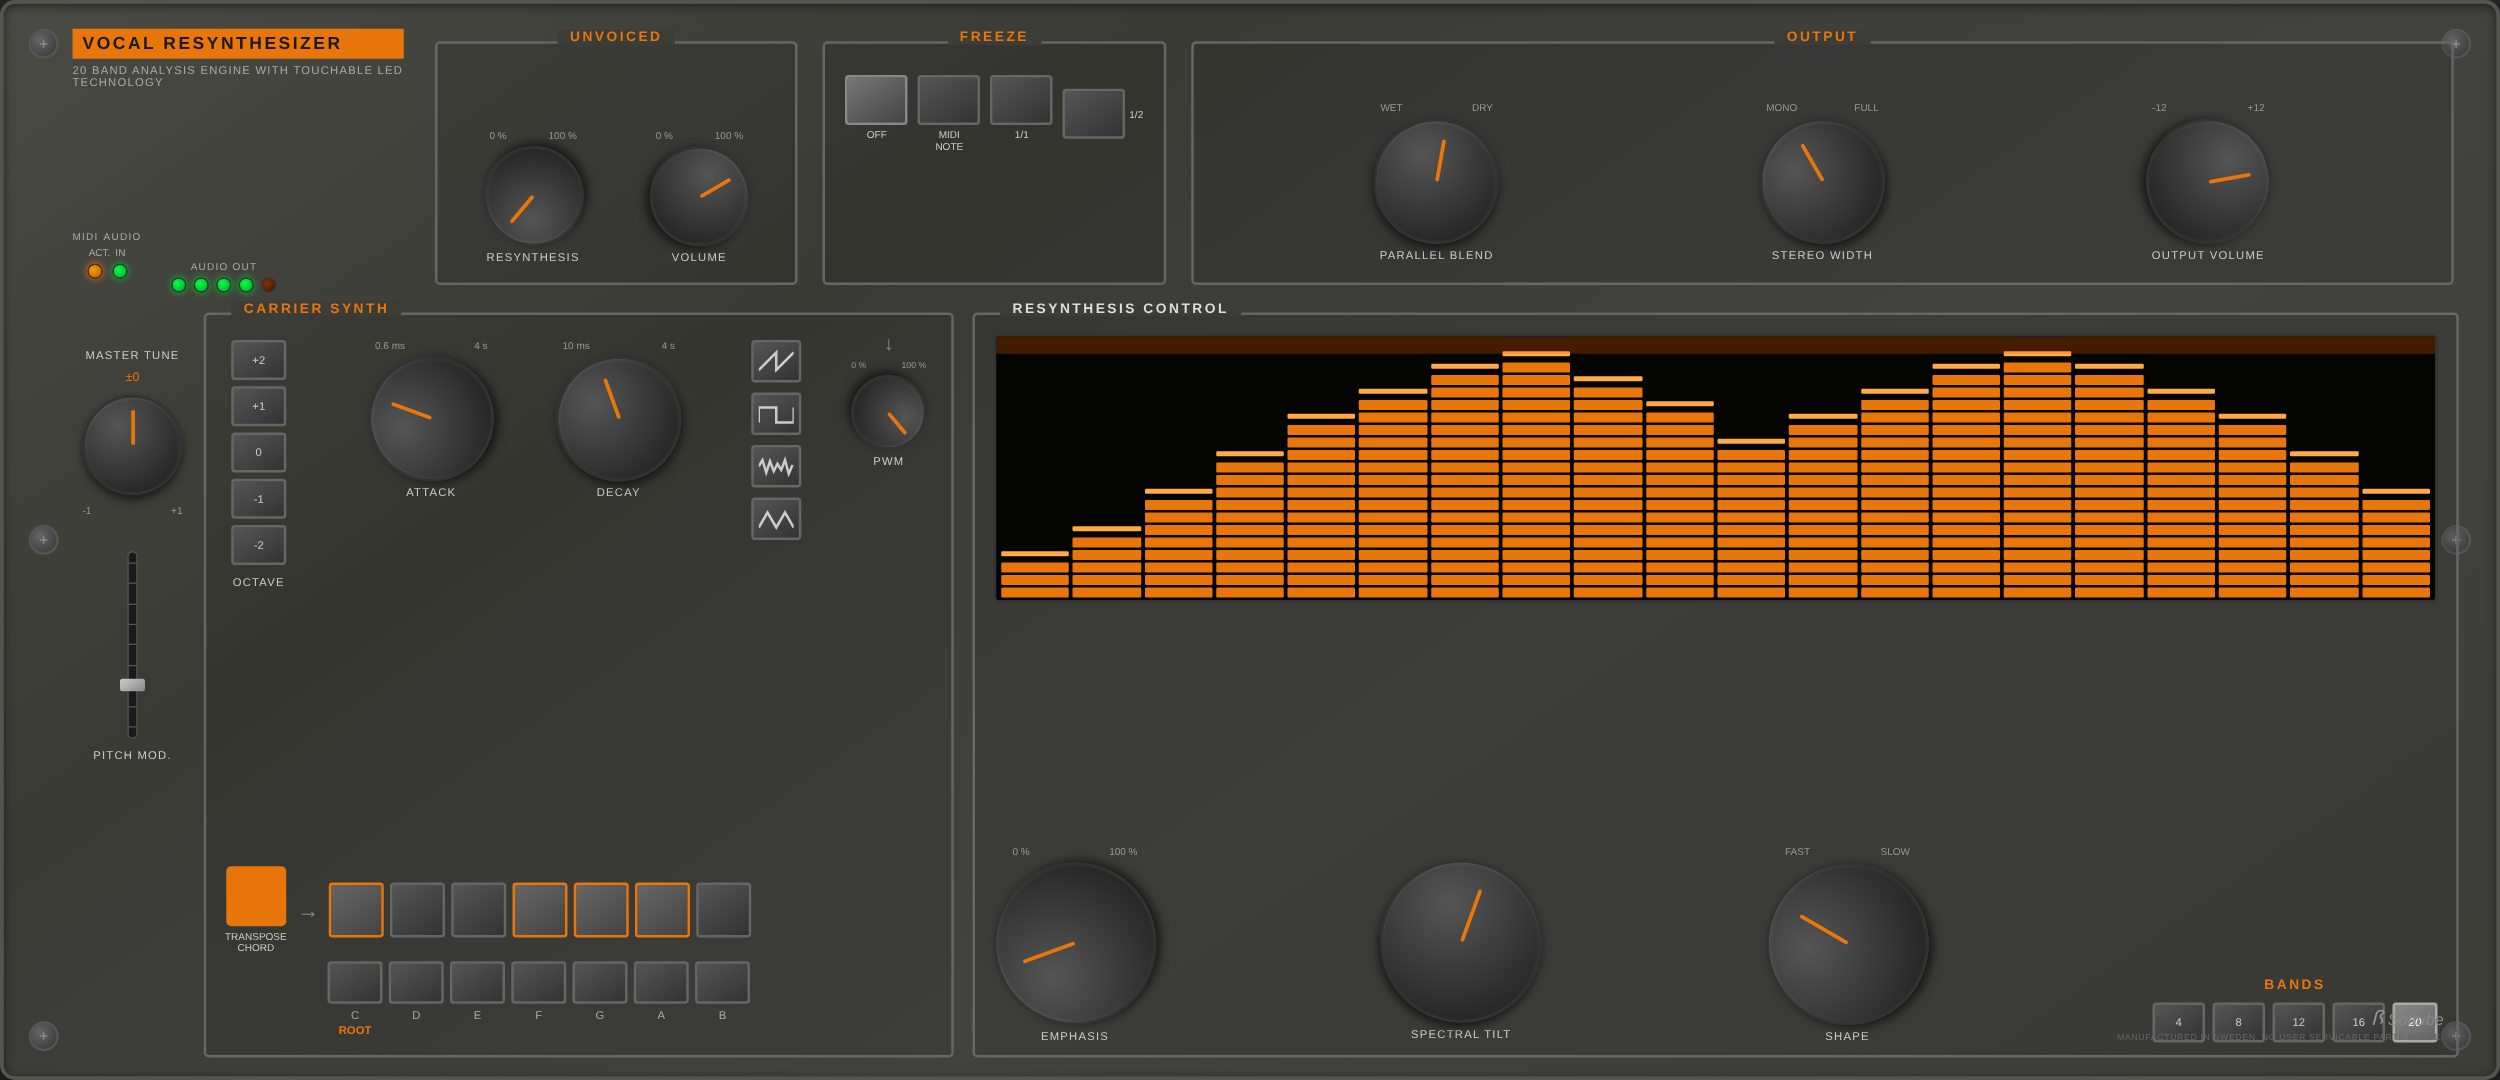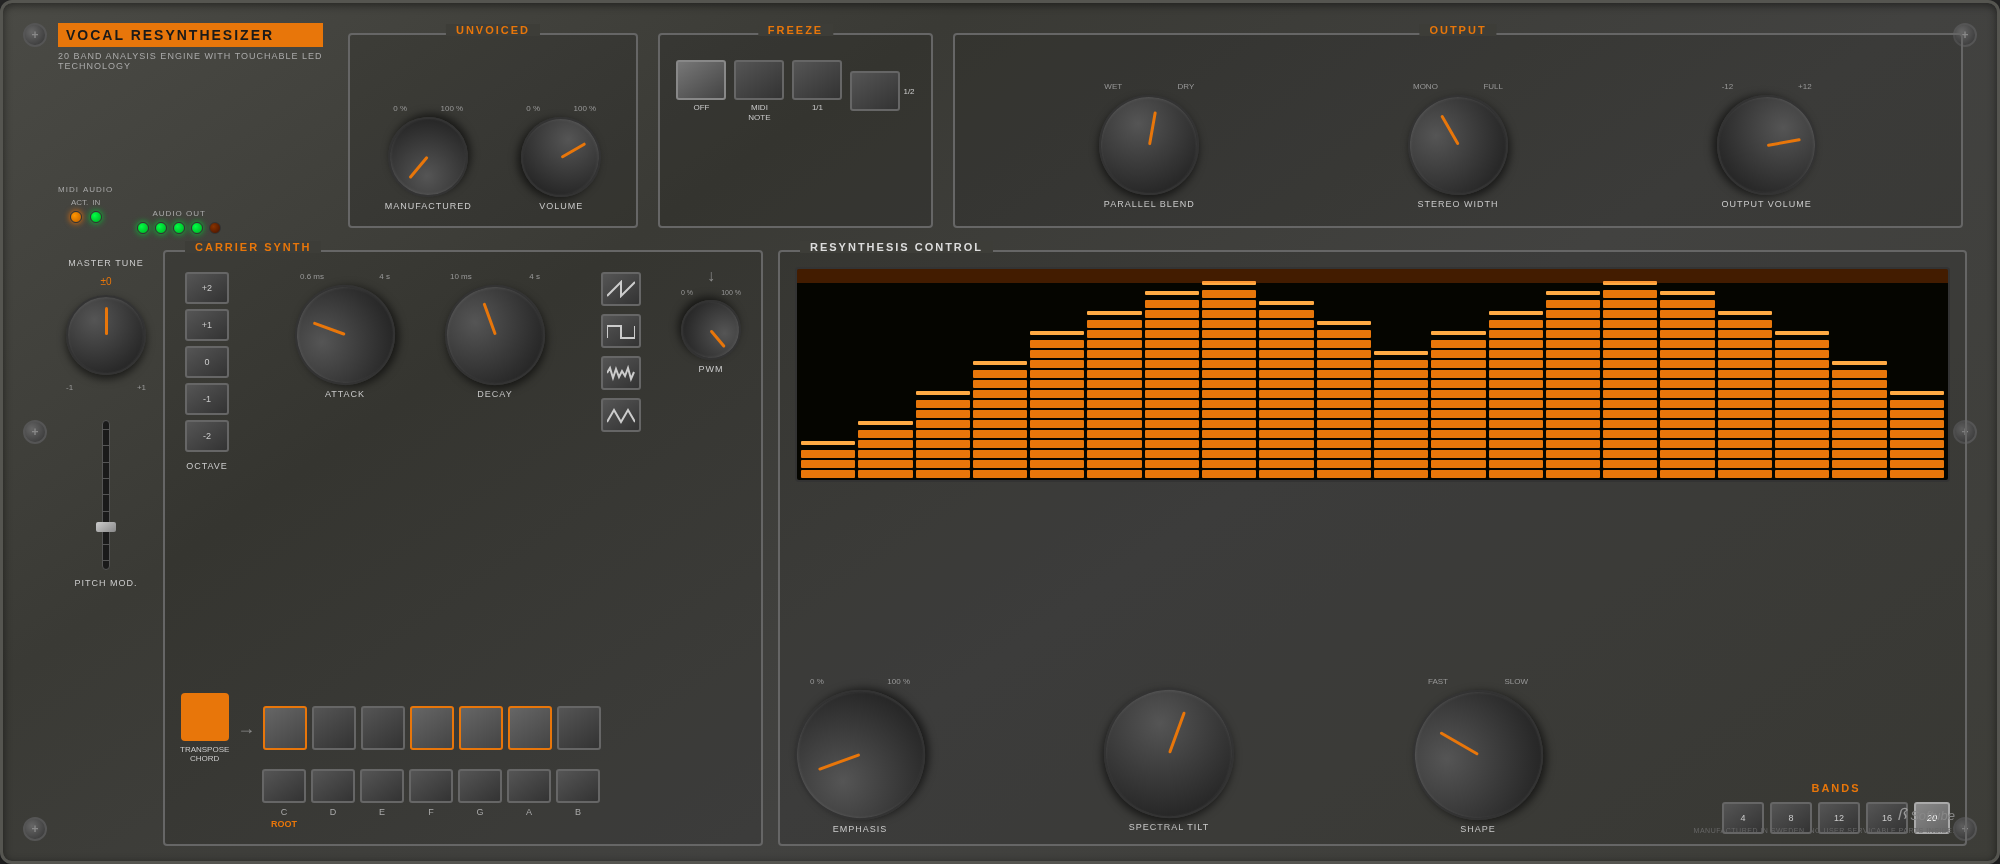--- a/index.html
+++ b/index.html
@@ -144,20 +144,21 @@
       background: linear-gradient(145deg, #555, #333);
       border: 2px solid #666;
       border-radius: 4px;
       cursor: pointer;
     }
     .master-tune-label {
       font-size: 9px;
       color: #ccc;
       letter-spacing: 1px;
       text-align: center;
+      margin-top: 21px;
     }
     .octave-btn {
       width: 44px; height: 32px;
       background: linear-gradient(145deg, #555, #333);
       border: 2px solid #666;
       border-radius: 3px;
       display: flex;
       align-items: center;
       justify-content: center;
       cursor: pointer;
@@ -234,21 +235,21 @@
 
   <div style="position:absolute; top:30px; left:345px; width:290px; height:195px; border:2px solid #666; border-radius:4px; background:rgba(0,0,0,0.1);">
     <div style="position:absolute; top:-11px; left:50%; transform:translateX(-50%); background:#3d3d38; padding:0 10px; font-size:11px; font-weight:700; color:#e8760a; letter-spacing:2px;">UNVOICED</div>
     <div style="display:flex; justify-content:space-around; align-items:flex-end; height:100%; padding:20px 10px 15px;">
       <div class="knob-container">
         <div class="knob-range" style="width:70px;">
           <span>0 %</span>
           <span>100 %</span>
         </div>
         <div class="knob knob-md" style="transform: rotate(-140deg);"></div>
-        <span class="knob-label">MANUFACTURED</span>
+        <span class="knob-label">RESYNTHESIS</span>
       </div>
       <div class="knob-container">
         <div class="knob-range" style="width:70px;">
           <span>0 %</span>
           <span>100 %</span>
         </div>
         <div class="knob knob-md" style="transform: rotate(60deg);"></div>
         <span class="knob-label">VOLUME</span>
       </div>
     </div>

